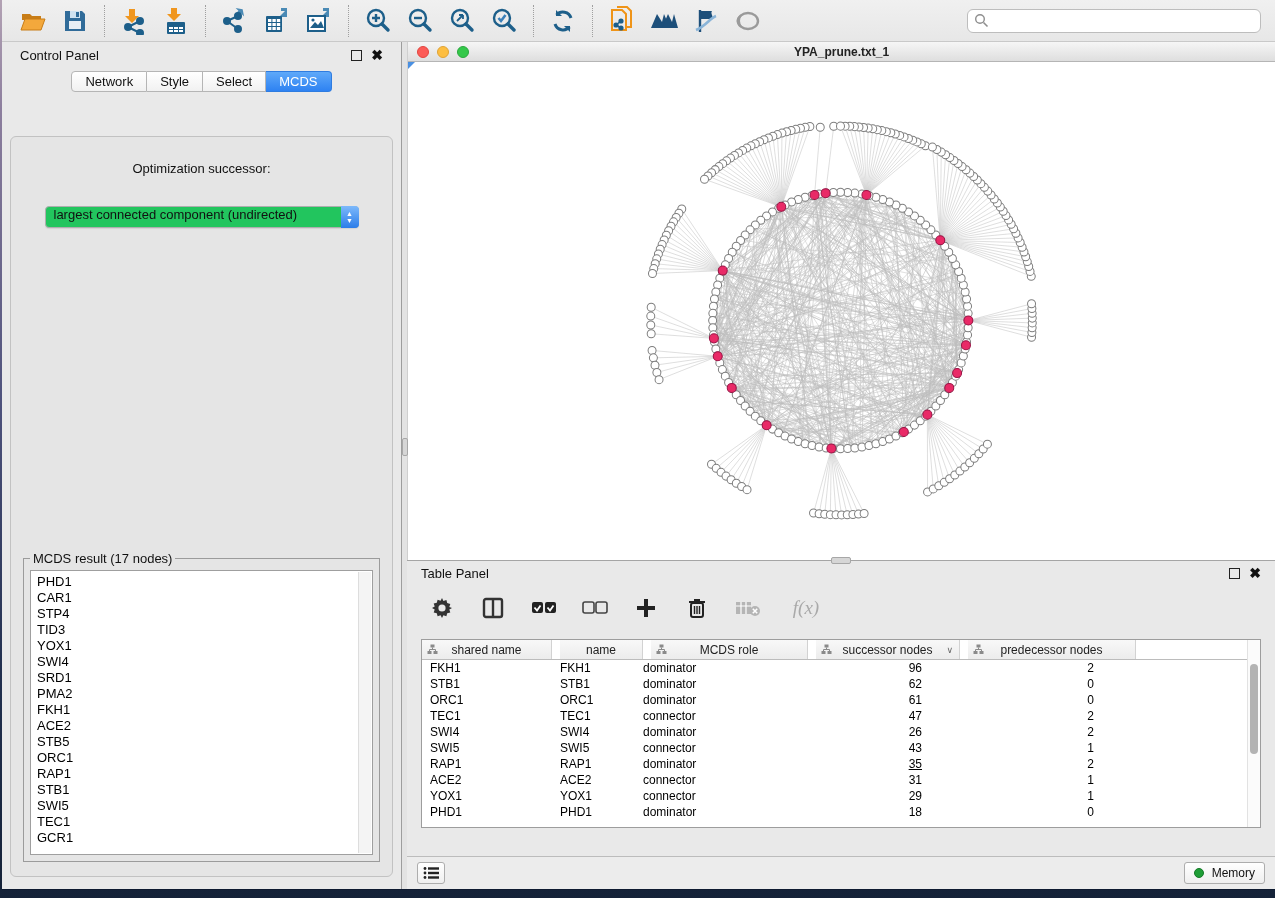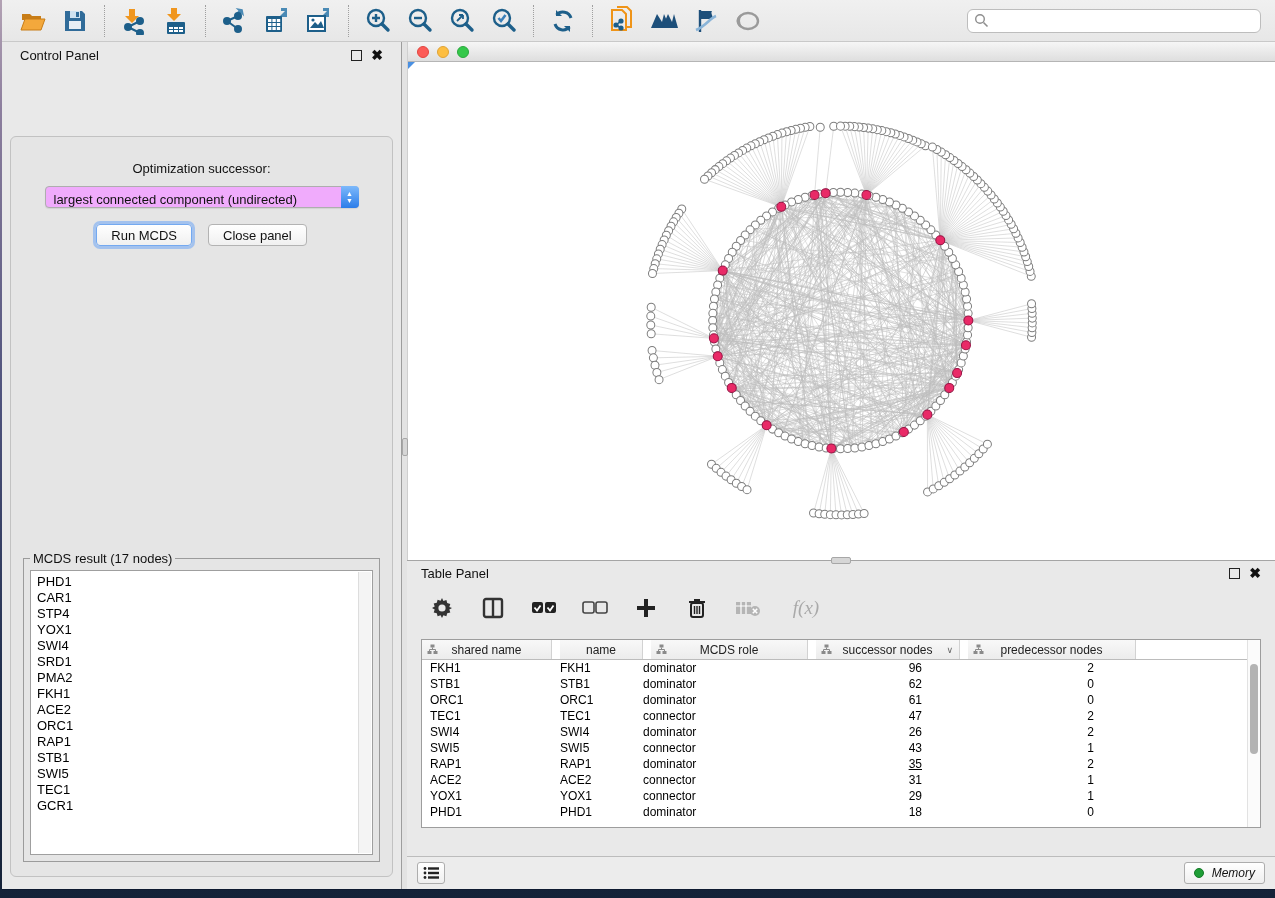--- a/index.html
+++ b/index.html
@@ -37,22 +37,22 @@
   .cp-tabs { display:flex; justify-content:center; position:relative; z-index:2; margin-top:3px; }
   .cp-tab { height:21px; padding:0 13px; display:flex; align-items:center; font-size:13px; color:#111;
     background:linear-gradient(#ffffff,#f1f1f1); border:1px solid #b5b5b5; border-left:none; cursor:default; }
   .cp-tab:first-child { border-left:1px solid #b5b5b5; border-radius:4px 0 0 4px; }
   .cp-tab:last-child { border-radius:0 4px 4px 0; }
   .cp-tab.selected { background:linear-gradient(#5fa9f9,#2e82f2); color:#fff; border-color:#2f7ce0; }
   .cp-content { position:absolute; left:8px; right:8px; top:94px; bottom:12px;
     background:#e5e5e5; border:1px solid #c2c2c2; border-radius:6px; }
   .opt-label { text-align:center; font-size:13px; color:#111; margin-top:24px; }
   .combo-row { display:flex; justify-content:center; margin-top:10px; }
-  .combo { width:314px; height:22px; background:#f0abfc; border:1px solid #aeaeae; border-radius:4px;
-    display:flex; align-items:flex-end; position:relative; box-shadow:0 1px 1px rgba(0,0,0,.08); }
+  .combo { width:314px; height:22px; background:#22c55e; border:1px solid #aeaeae; border-radius:4px;
+    display:flex; align-items:flex-start; position:relative; box-shadow:0 1px 1px rgba(0,0,0,.08);margin-top:20px; }
   .combo-text { flex:1; font-size:13px; padding-left:8px; color:#111; white-space:nowrap; overflow:hidden; }
   .combo-step { width:18px; height:22px; margin:-1px -1px -1px 0; border-radius:0 4px 4px 0;
     background:linear-gradient(#7db9fb,#2c7de9); display:flex; flex-direction:column;
     align-items:center; justify-content:center; gap:1px; }
   .combo-step span { color:#fff; font-size:7px; line-height:6px; }
   .btn-row { display:flex; justify-content:center; gap:16px; margin-top:16px; }
   .mac-btn { height:22px; padding:0 14px; font-size:13px; color:#111; background:linear-gradient(#ffffff,#f0f0f0);
     border:1px solid #b3b3b3; border-radius:4px; font-family:"Liberation Sans",sans-serif; }
   .mac-btn.focused { border-color:#74a9f0; box-shadow:0 0 0 3px rgba(110,165,245,.55); }
   .result-box { position:absolute; left:12px; right:12px; top:414px; bottom:14px;
@@ -105,21 +105,21 @@
     border-left:1px solid #e2e2e2; }
   .tbl-thumb { position:absolute; left:2px; width:8px; top:24px; height:90px; background:#b3b3b3; border-radius:4px; }
   .tp-tabs { position:absolute; left:0; right:0; bottom:3px; display:flex; justify-content:center; }
 
   
   .status-bar { flex:1; background:#ececec; border-top:1px solid #bcbcbc; display:flex; align-items:center;
     padding:0 10px; }
   .list-btn { width:28px; height:22px; background:linear-gradient(#ffffff,#efefef); border:1px solid #adadad;
     border-radius:3px; display:flex; align-items:center; justify-content:center; }
   .mem-btn { margin-left:auto; height:22px; padding:0 9px; display:flex; align-items:center; gap:8px;
-    background:linear-gradient(#ffffff,#efefef); border:1px solid #adadad; border-radius:3px; font-size:12px; color:#111;font-style:italic; }
+    background:linear-gradient(#ffffff,#efefef); border:1px solid #adadad; border-radius:3px; font-size:12px; color:#111; }
   .mem-dot { width:10px; height:10px; border-radius:50%; background:#1f9e37; border:1px solid #157a28; }
 </style>
 </head>
 <body>
 
 <div class="screen">
 <div class="app">
 
   <div class="toolbar">
     <div class="tbtn">
@@ -286,48 +286,52 @@
   <div class="main">
 
     <div class="control-panel">
       <div class="cp-head">
         <span class="cp-title">Control Panel</span>
         <span class="win-icons">
           <span class="float-ic"></span>
           <span class="close-ic">✖</span>
         </span>
       </div>
+      <div class="cp-tabs">
+            <div class="cp-tab">Network</div>
+            <div class="cp-tab">Style</div>
+            <div class="cp-tab">Select</div>
+            <div class="cp-tab selected">MCDS</div>
+          </div>
       <div class="cp-content">
         <div class="opt-label">Optimization successor:</div>
         <div class="combo-row">
           <div class="combo">
             <span class="combo-text">largest connected component (undirected)</span>
             <span class="combo-step">
                   <span>▲</span>
                   <span>▼</span>
                 </span>
           </div>
         </div>
-        <div class="btn-row">
-          <button class="mac-btn focused">Run MCDS</button>
-          <button class="mac-btn">Close panel</button>
-        </div>
         <fieldset class="result-box">
           <legend>MCDS result (17 nodes)</legend>
           <div class="result-list">
             <ul>
                   <li>PHD1</li>
                   <li>CAR1</li>
                   <li>STP4</li>
+                  <li>TID3</li>
                   <li>YOX1</li>
                   <li>SWI4</li>
                   <li>SRD1</li>
                   <li>PMA2</li>
                   <li>FKH1</li>
                   <li>ACE2</li>
+                  <li>STB5</li>
                   <li>ORC1</li>
                   <li>RAP1</li>
                   <li>STB1</li>
                   <li>SWI5</li>
                   <li>TEC1</li>
                   <li>GCR1</li>
                 </ul>
             <div class="result-scroll"></div>
           </div>
         </fieldset>
@@ -340,20 +344,21 @@
 
     <div class="right-col">
 
       <div class="network-window">
         <div class="net-titlebar">
           <div class="lights">
             <span class="light red"></span>
             <span class="light yellow"></span>
             <span class="light green"></span>
           </div>
+          <div class="net-title">YPA_prune.txt_1</div>
         </div>
         <div class="net-canvas">
           <div class="corner-tri"></div>
           <svg id="netsvg" width="100%" height="100%" viewBox="0 0 868 497" preserveAspectRatio="none">
                 <line x1="560.6540060725272" y1="248.59496232675292" x2="476.1001129857708" y2="137.474565918169" stroke="#cccccc" stroke-width="0.7" opacity="0.85"></line>
                 <line x1="559.6550238468604" y1="276.50688883500413" x2="340.0509719282766" y2="346.00271689284364" stroke="#cccccc" stroke-width="0.7" opacity="0.85"></line>
                 <line x1="306.1602337575787" y1="275.19516500554516" x2="555.5084069005063" y2="295.0902984444717" stroke="#cccccc" stroke-width="0.7" opacity="0.85"></line>
                 <line x1="307.8701485294109" y1="231.04596002547467" x2="455.72026477898095" y2="383.9674147086182" stroke="#cccccc" stroke-width="0.7" opacity="0.85"></line>
                 <line x1="312.1177804053315" y1="300.08906016848493" x2="457.5310842586944" y2="132.3726705485911" stroke="#cccccc" stroke-width="0.7" opacity="0.85"></line>
                 <line x1="426.71687883067415" y1="130.15430242526122" x2="305.22005661859976" y2="265.50240424438425" stroke="#cccccc" stroke-width="0.7" opacity="0.85"></line>

